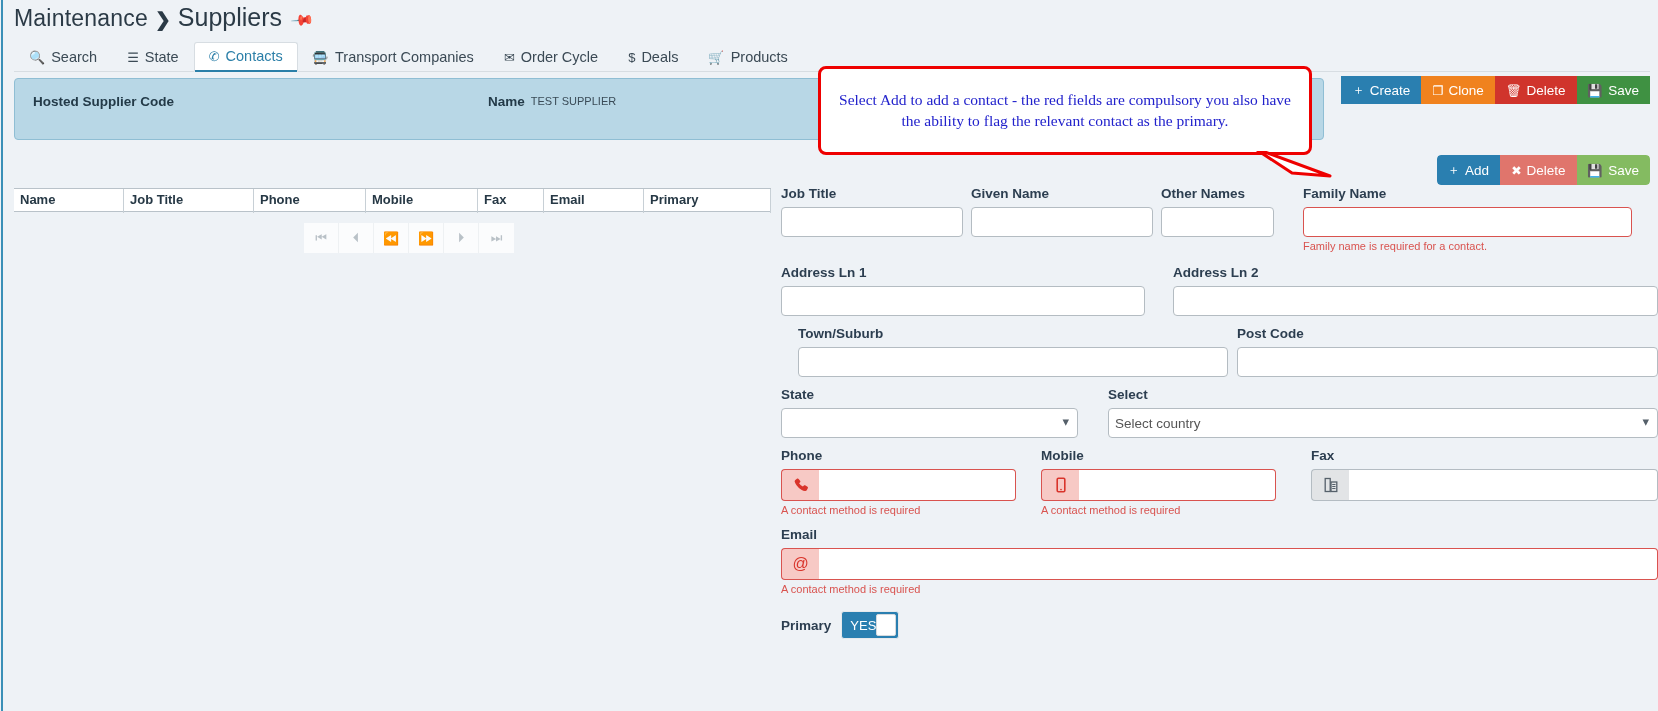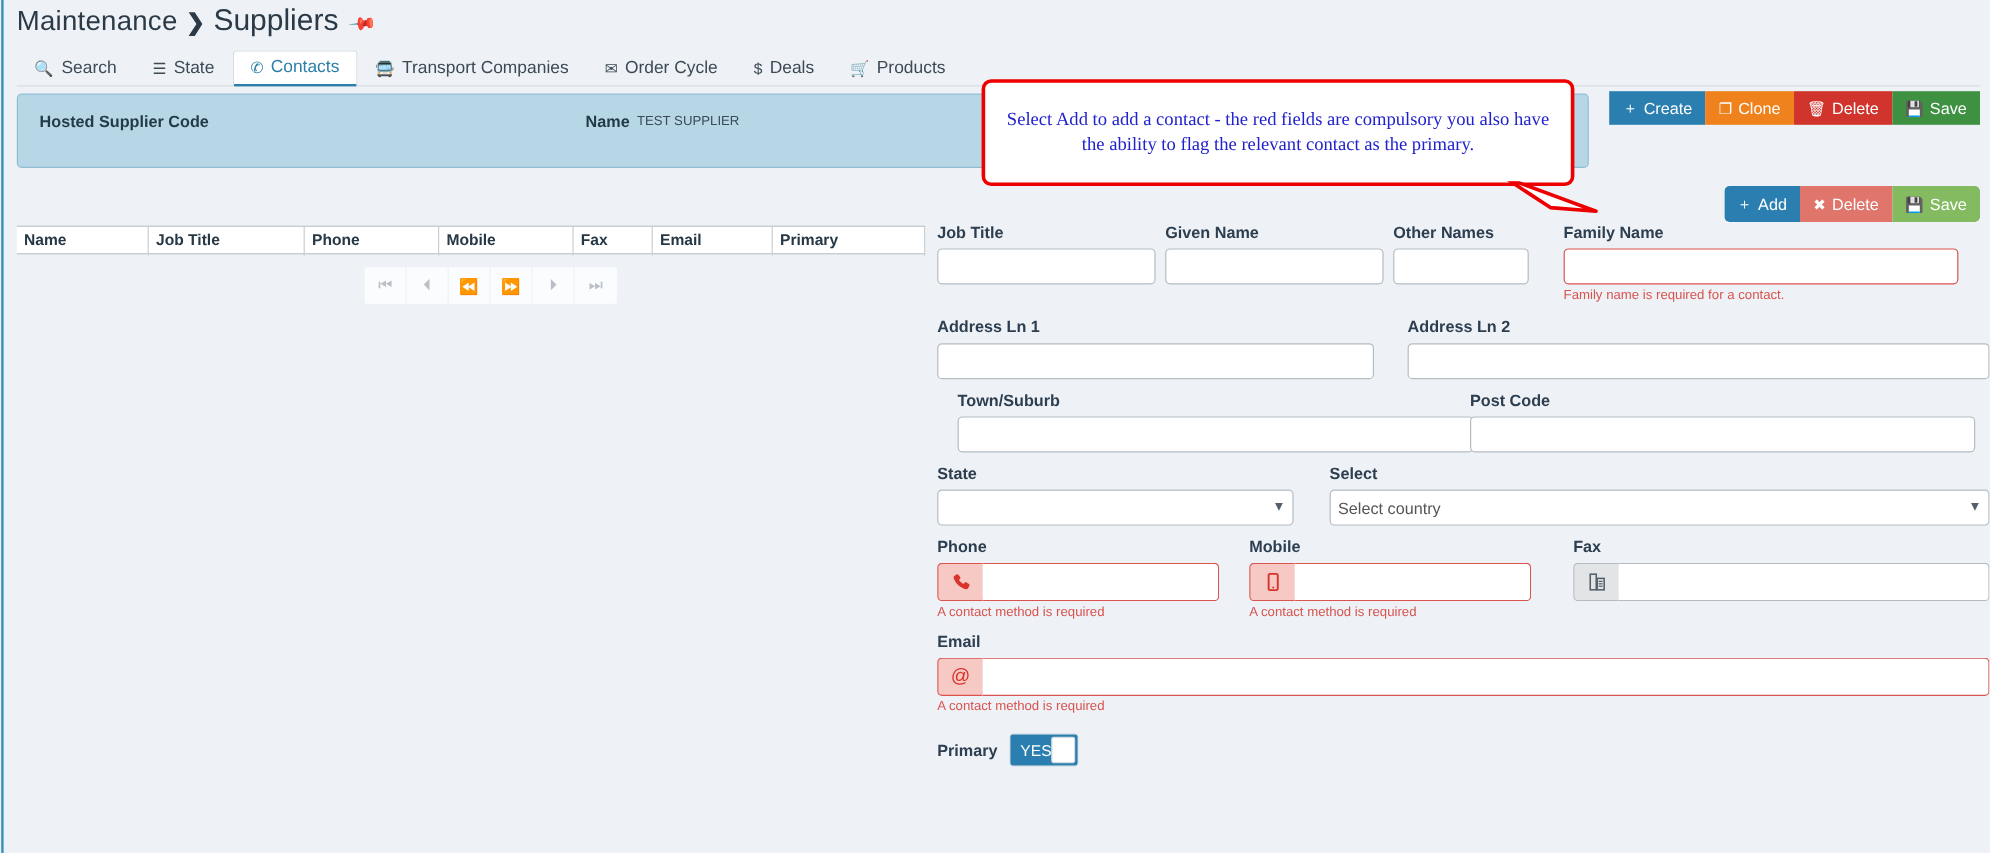--- a/index.html
+++ b/index.html
@@ -395,21 +395,21 @@
         <label class="f-label">Address Ln 2</label>
         <input class="f-input" type="text" value="" style="">
       </div>
     </div>
 
     <div class="row" style="top:140px;">
       <div style="position:absolute;left:17px;width:430px;">
         <label class="f-label">Town/Suburb</label>
         <input class="f-input" type="text" value="" style="">
       </div>
-      <div style="position:absolute;left:444px;width:421px;">
+      <div style="position:absolute;left:456px;width:421px;">
         <label class="f-label">Post Code</label>
         <input class="f-input" type="text" value="" style="">
       </div>
     </div>
 
     <div class="row" style="top:201px;">
       <div style="position:absolute;left:0;width:297px;">
         <label class="f-label">State</label>
         <div class="sel-wrap">
           <select class="f-select">

